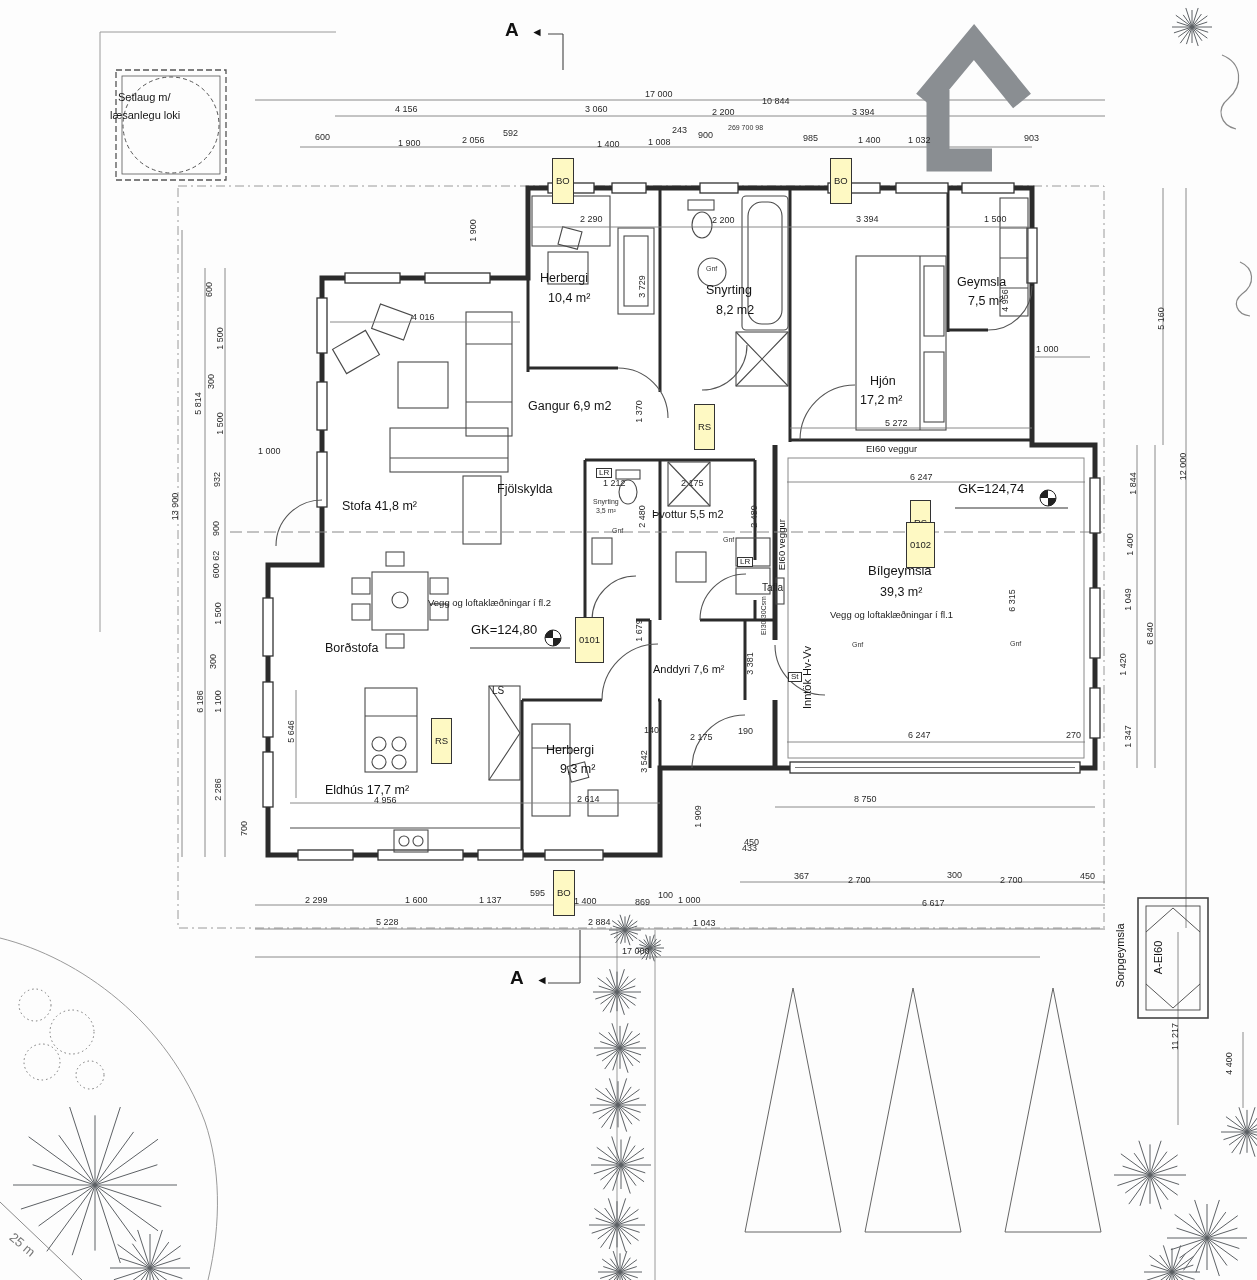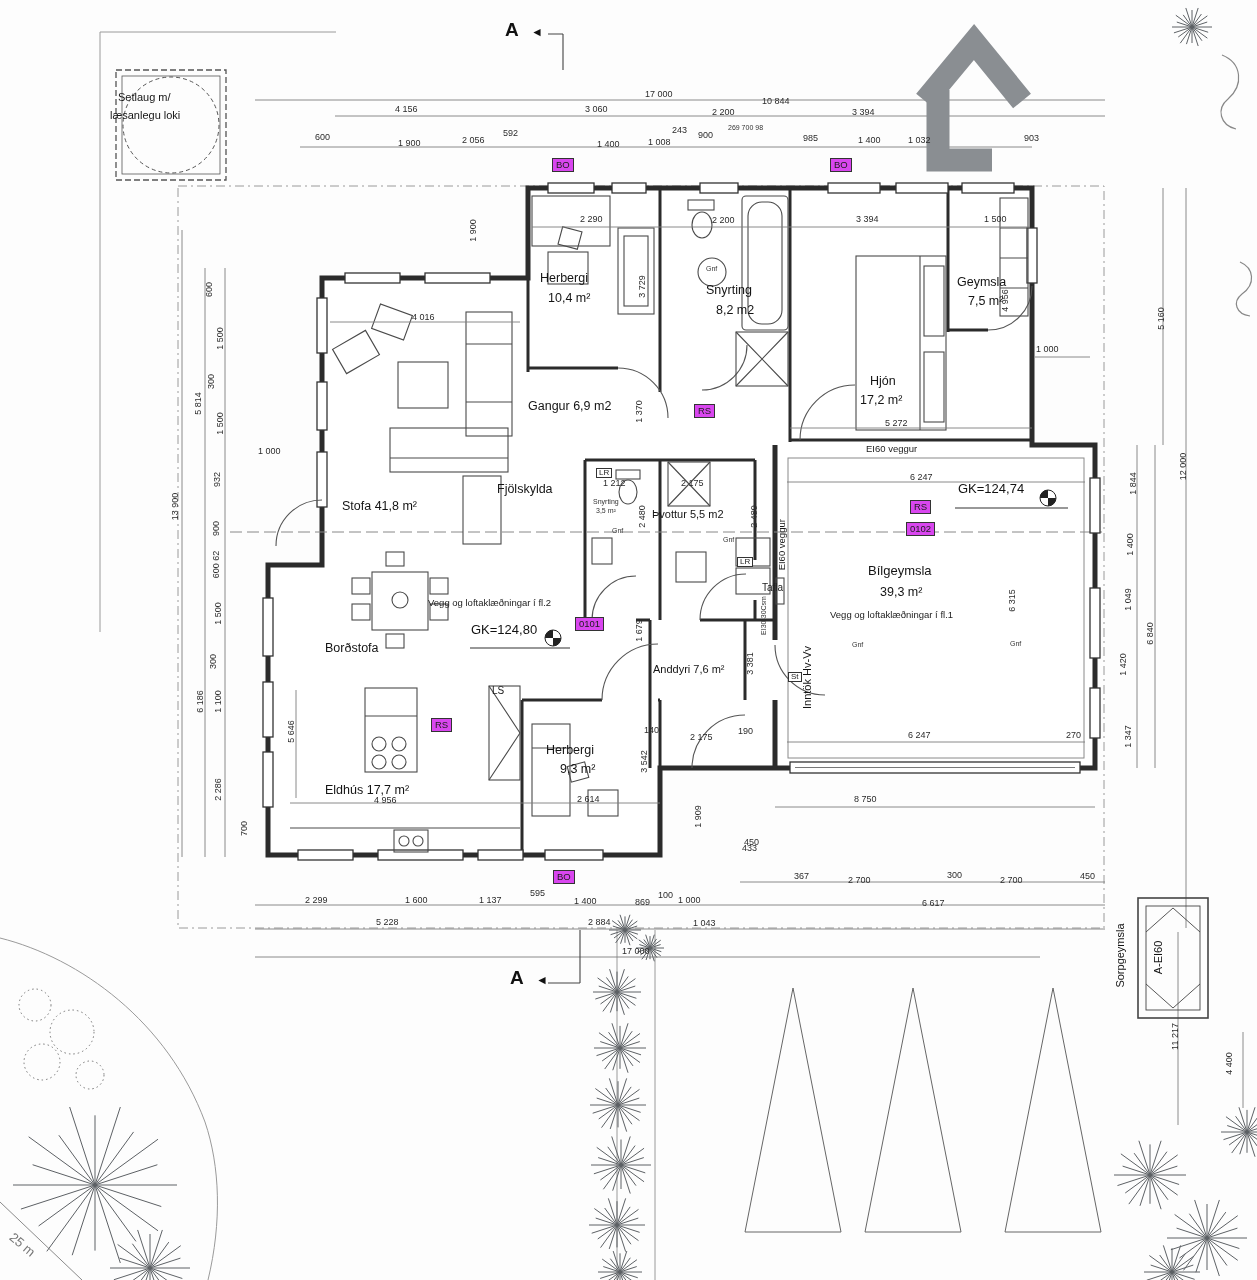--- a/index.html
+++ b/index.html
@@ -9,21 +9,21 @@
   .lbl{position:absolute;white-space:nowrap;color:#1c1c1c;line-height:1;transform-origin:center}
   .dim{font-size:9px;color:#2b2b2b}
   .xs{font-size:7px;color:#333}
   .sm{font-size:10px;color:#222}
   .room{font-size:12.5px;color:#141414}
   .room2{font-size:11px;color:#141414}
   .big{font-size:13px}
   .note{font-size:9.5px}
   .v{transform:rotate(-90deg)}
   .r40{transform:rotate(40deg);color:#777;font-size:13px}
-  .box{border:1px solid #333;padding:1px 3px;font-size:9.5px;background:#d946ef}
+  .box{border:1px solid #333;padding:17px 3px;font-size:9.5px;background:#fef9c3}
   .boxsm{border:1px solid #333;padding:0 2px;font-size:8px;background:#fff}
   .marker{font-size:19px;font-weight:bold;color:#111}
   .arrow{font-size:12px;color:#111}
   .gk{font-size:13px;color:#111}
   .logo-letters{position:absolute;left:1026px;top:52px;font-size:100px;font-weight:bold;color:#8a8e92;letter-spacing:1px;line-height:1}
   .logo-sub{position:absolute;left:921px;top:149px;font-size:24px;color:#94989c;letter-spacing:5.5px;font-weight:400}
 </style>
 </head>
 <body>
 

